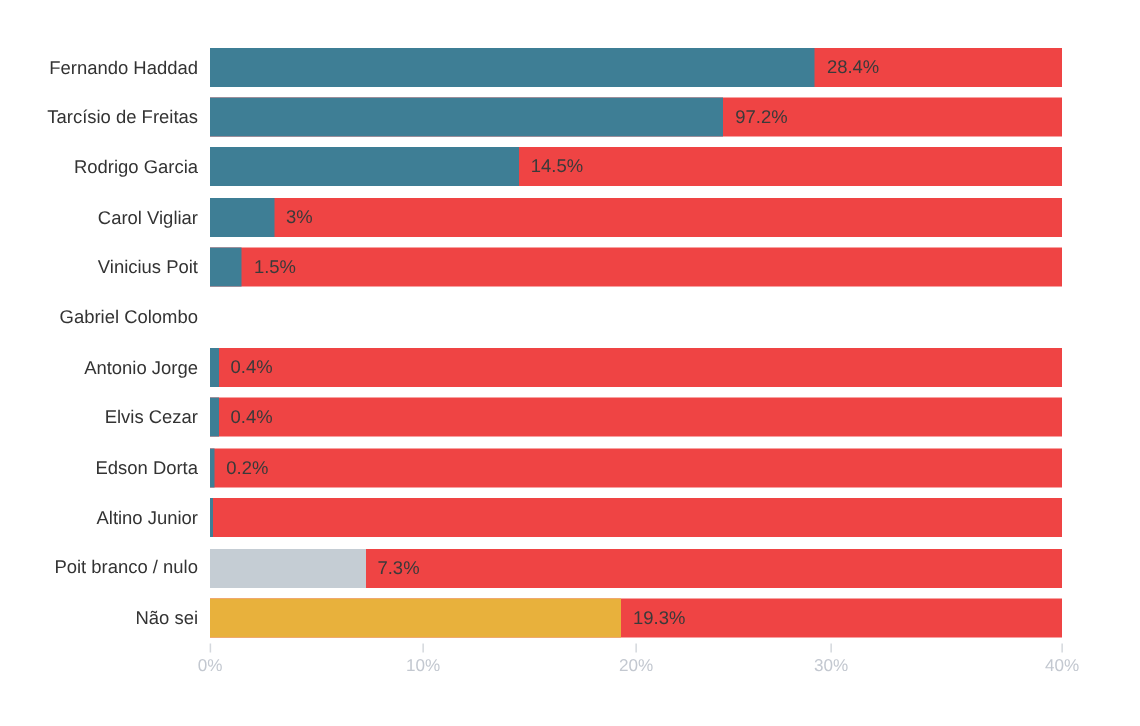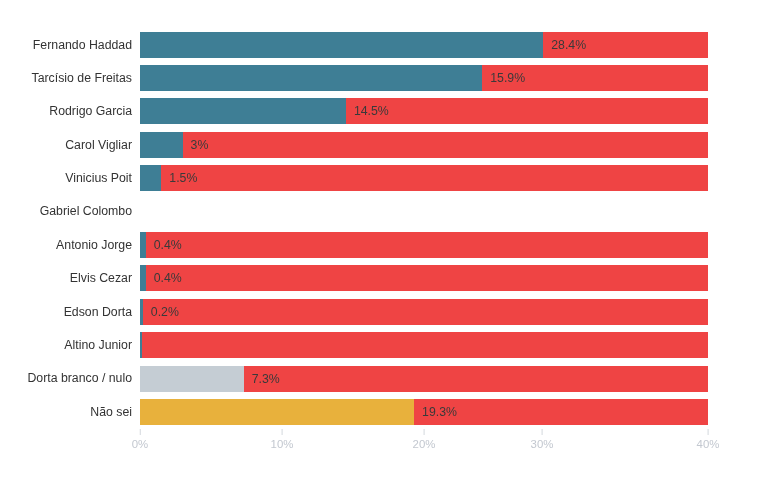--- a/index.html
+++ b/index.html
@@ -111,21 +111,21 @@
           <div class="cat-label">Fernando Haddad</div>
           <div class="track">
             <div class="bar" style="width: 403.28px;"></div>
             <div class="val-label" style="left: 411.28px;">28.4%</div>
           </div>
         </div>
         <div class="row">
           <div class="cat-label">Tarcísio de Freitas</div>
           <div class="track">
             <div class="bar" style="width: 342.22px;"></div>
-            <div class="val-label" style="left: 350.22px;">15.9%</div>
+            <div class="val-label" style="left: 350.22px;">97.2%</div>
           </div>
         </div>
         <div class="row">
           <div class="cat-label">Rodrigo Garcia</div>
           <div class="track">
             <div class="bar" style="width: 205.9px;"></div>
             <div class="val-label" style="left: 213.9px;">14.5%</div>
           </div>
         </div>
         <div class="row">
@@ -167,21 +167,21 @@
           </div>
         </div>
         <div class="row">
           <div class="cat-label">Altino Junior</div>
           <div class="track">
             <div class="bar" style="width: 2px;"></div>
             <div class="val-label" style="left: 10px; margin-top: 36px;">0.1%</div>
           </div>
         </div>
         <div class="row">
-          <div class="cat-label">Dorta branco / nulo</div>
+          <div class="cat-label">Poit branco / nulo</div>
           <div class="track">
             <div class="bar neutral" style="width: 103.66px;"></div>
             <div class="val-label" style="left: 111.66px;">7.3%</div>
           </div>
         </div>
         <div class="row">
           <div class="cat-label">Não sei</div>
           <div class="track">
             <div class="bar unknown" style="width: 274.06px;"></div>
             <div class="val-label" style="left: 282.06px;">19.3%</div>
@@ -194,21 +194,21 @@
           <div class="tick-text">0%</div>
         </div>
         <div class="tick" style="left: 142px;">
           <div class="tick-mark"></div>
           <div class="tick-text">10%</div>
         </div>
         <div class="tick" style="left: 284px;">
           <div class="tick-mark"></div>
           <div class="tick-text">20%</div>
         </div>
-        <div class="tick" style="left: 402px; text-align: center;">
+        <div class="tick" style="left: 414px; text-align: center;">
           <div class="tick-mark"></div>
           <div class="tick-text">30%</div>
         </div>
         <div class="tick" style="left: 568px;">
           <div class="tick-mark"></div>
           <div class="tick-text">40%</div>
         </div>
       </div>
   </div>
 </div>

